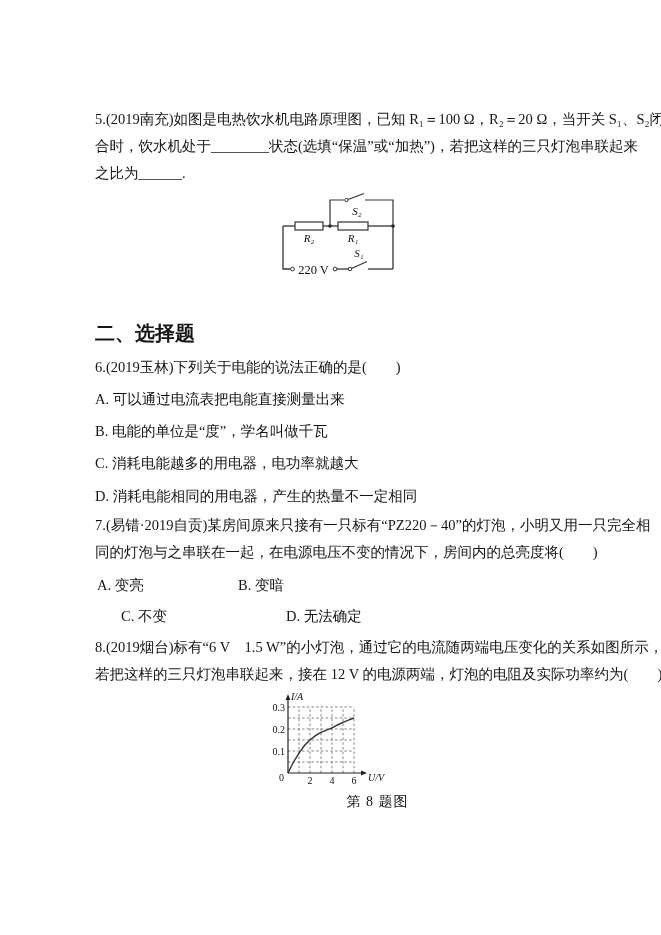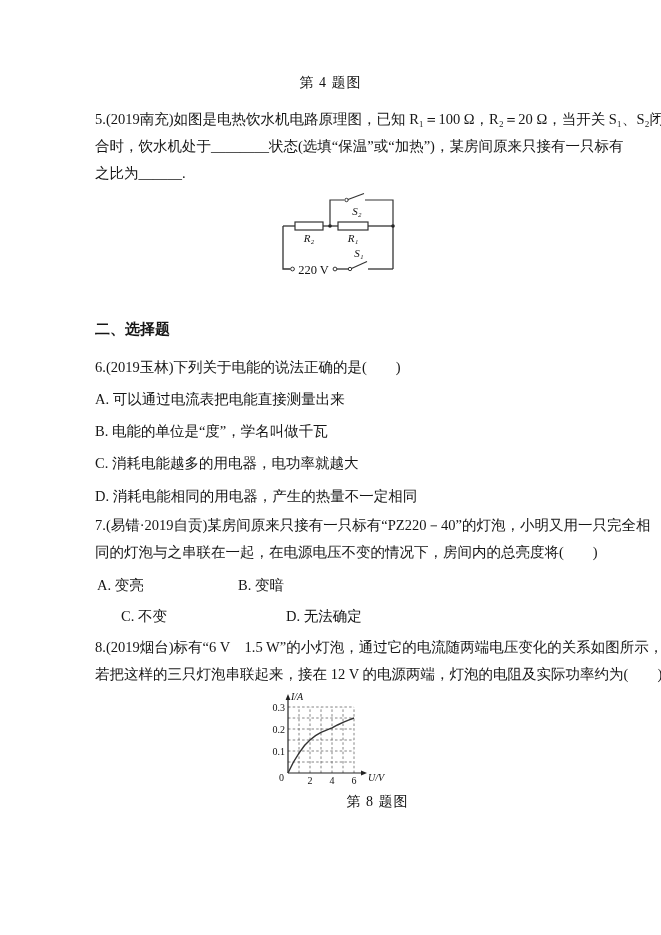--- a/index.html
+++ b/index.html
@@ -10,33 +10,32 @@
   }
   .abs{position:absolute;}
   .caption{
     width:661px;text-align:center;font-size:14px;letter-spacing:1px;
     font-weight:500;color:#111;
   }
   .line{
     position:absolute;left:95px;font-size:14.5px;white-space:nowrap;
     color:#151515;
   }
-  .section{font-weight:600;font-size:15px;}
+  .section{font-weight:600;font-size:20px;}
   svg text{font-family:"Liberation Serif","DejaVu Serif",serif;}
 </style>
 </head>
 <body>
 
 <div class="abs" style="left:0;top:0;width:661px;height:935px;">
 
-  <div class="caption abs" style="top:74px;left:0;">第 4 题图</div>
 
   <div>
     <div class="line" style="top:110px;">5.(2019南充)如图是电热饮水机电路原理图，已知 R₁＝100 Ω，R₂＝20 Ω，当开关 S₁、S₂闭</div>
-    <div class="line" style="top:137px;">合时，饮水机处于________状态(选填“保温”或“加热”)，某房间原来只接有一只标有</div>
+    <div class="line" style="top:137px;">合时，饮水机处于________状态(选填“保温”或“加热”)，若把这样的三只灯泡串联起来</div>
     <div class="line" style="top:164px;">之比为______.</div>
   </div>
 
   <svg class="abs" style="left:268px;top:191px;" width="145" height="95" viewBox="0 0 145 95">
 
     <polyline points="15,35 15,78 22,78" fill="none" stroke="#333" stroke-width="1.3"></polyline>
     <line x1="125" y1="35" x2="125" y2="78" stroke="#333" stroke-width="1.3"></line>
 
     <line x1="15" y1="35" x2="27" y2="35" stroke="#333" stroke-width="1.3"></line>
     <rect x="27" y="31" width="28" height="8" fill="#fff" stroke="#333" stroke-width="1.2"></rect>

